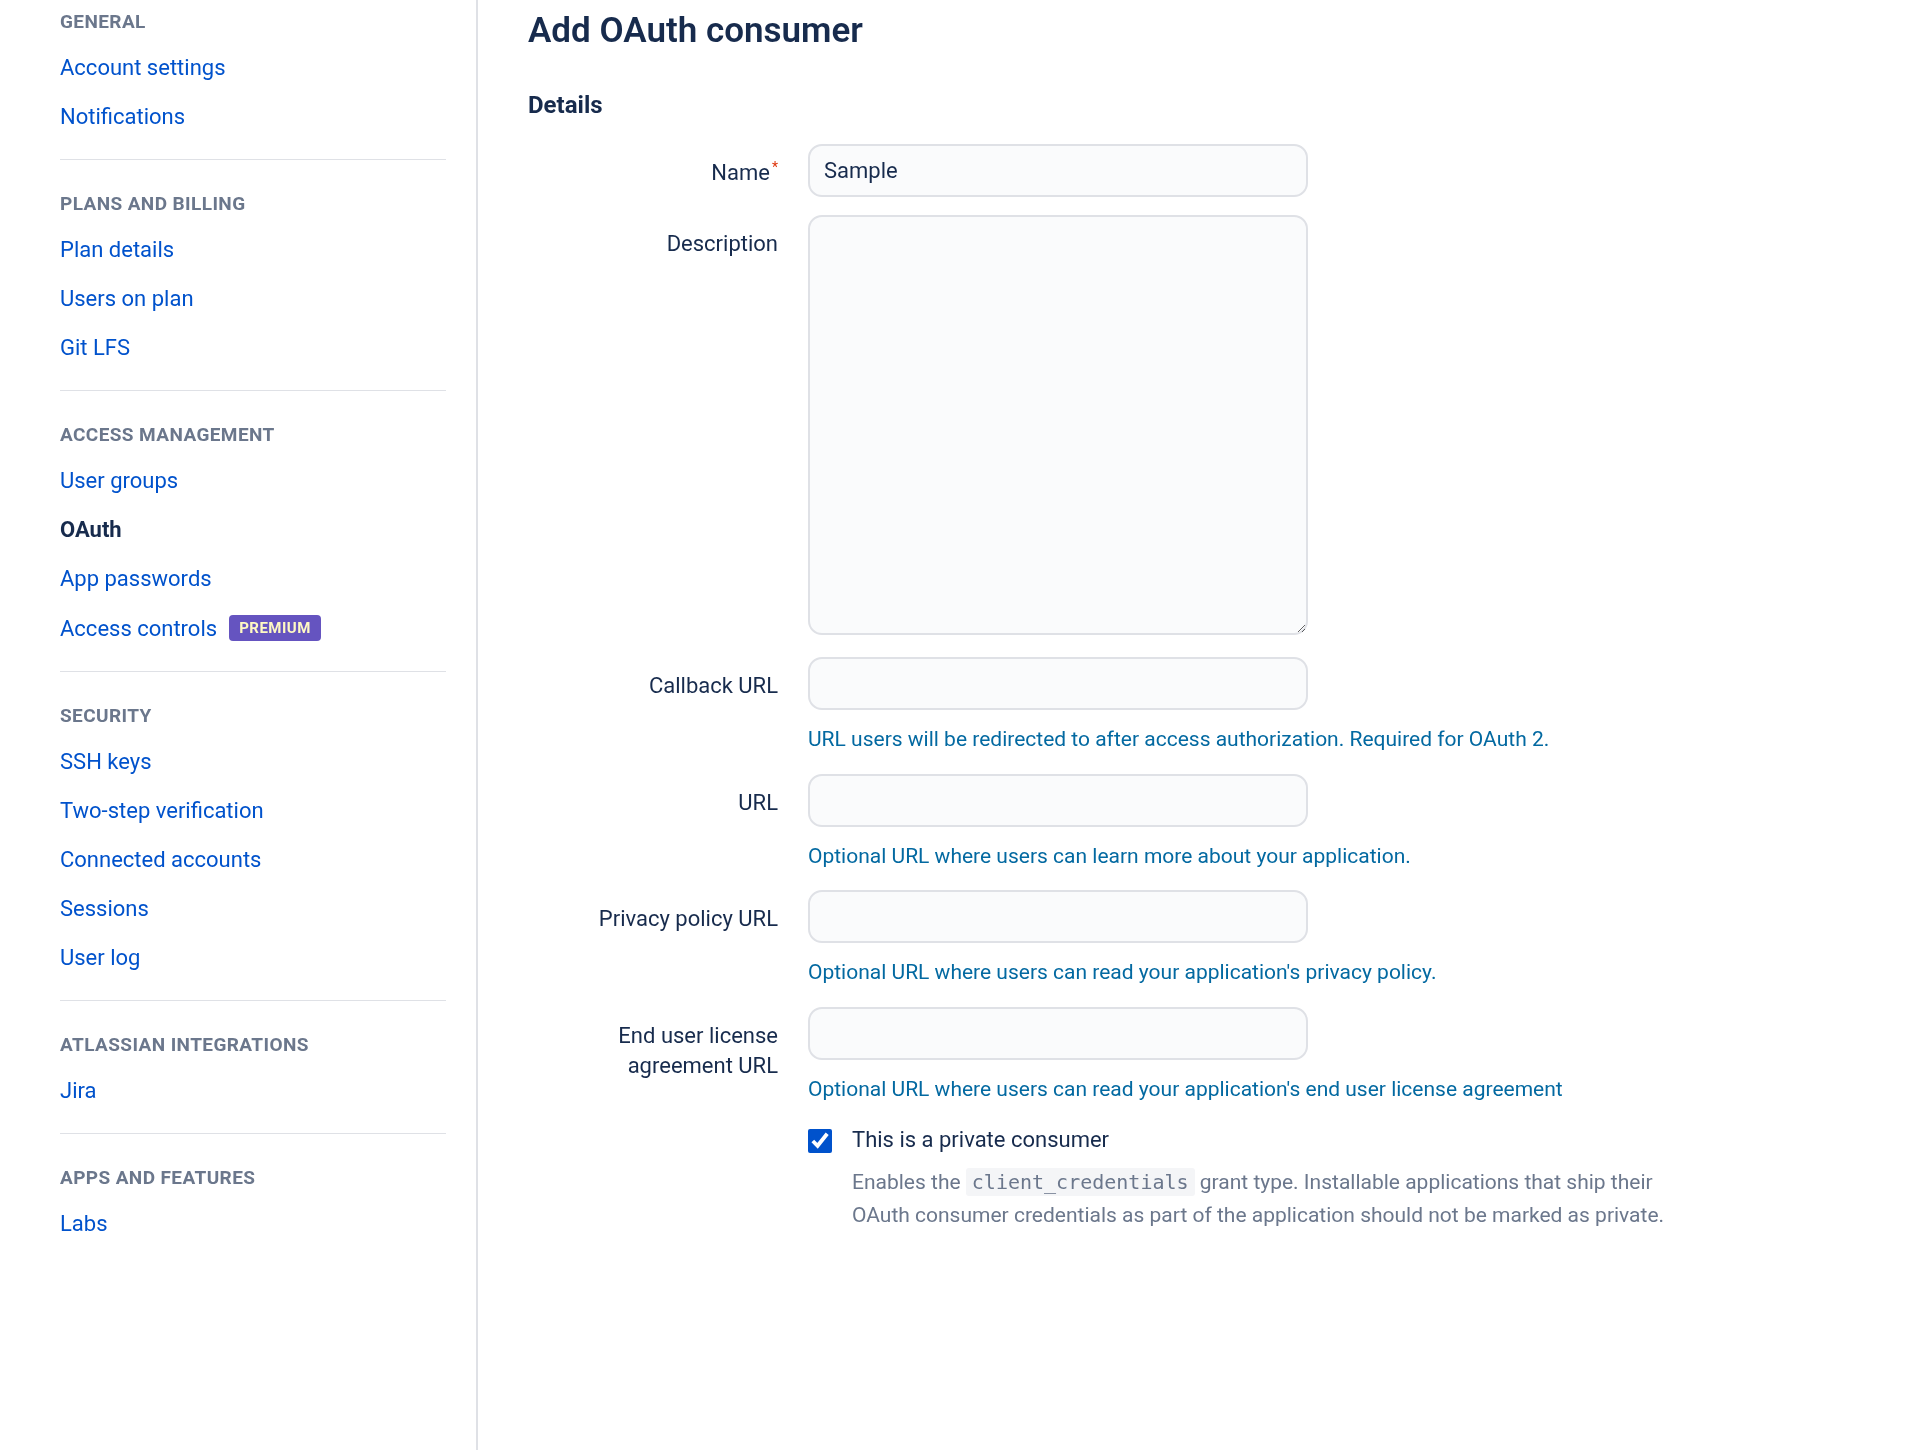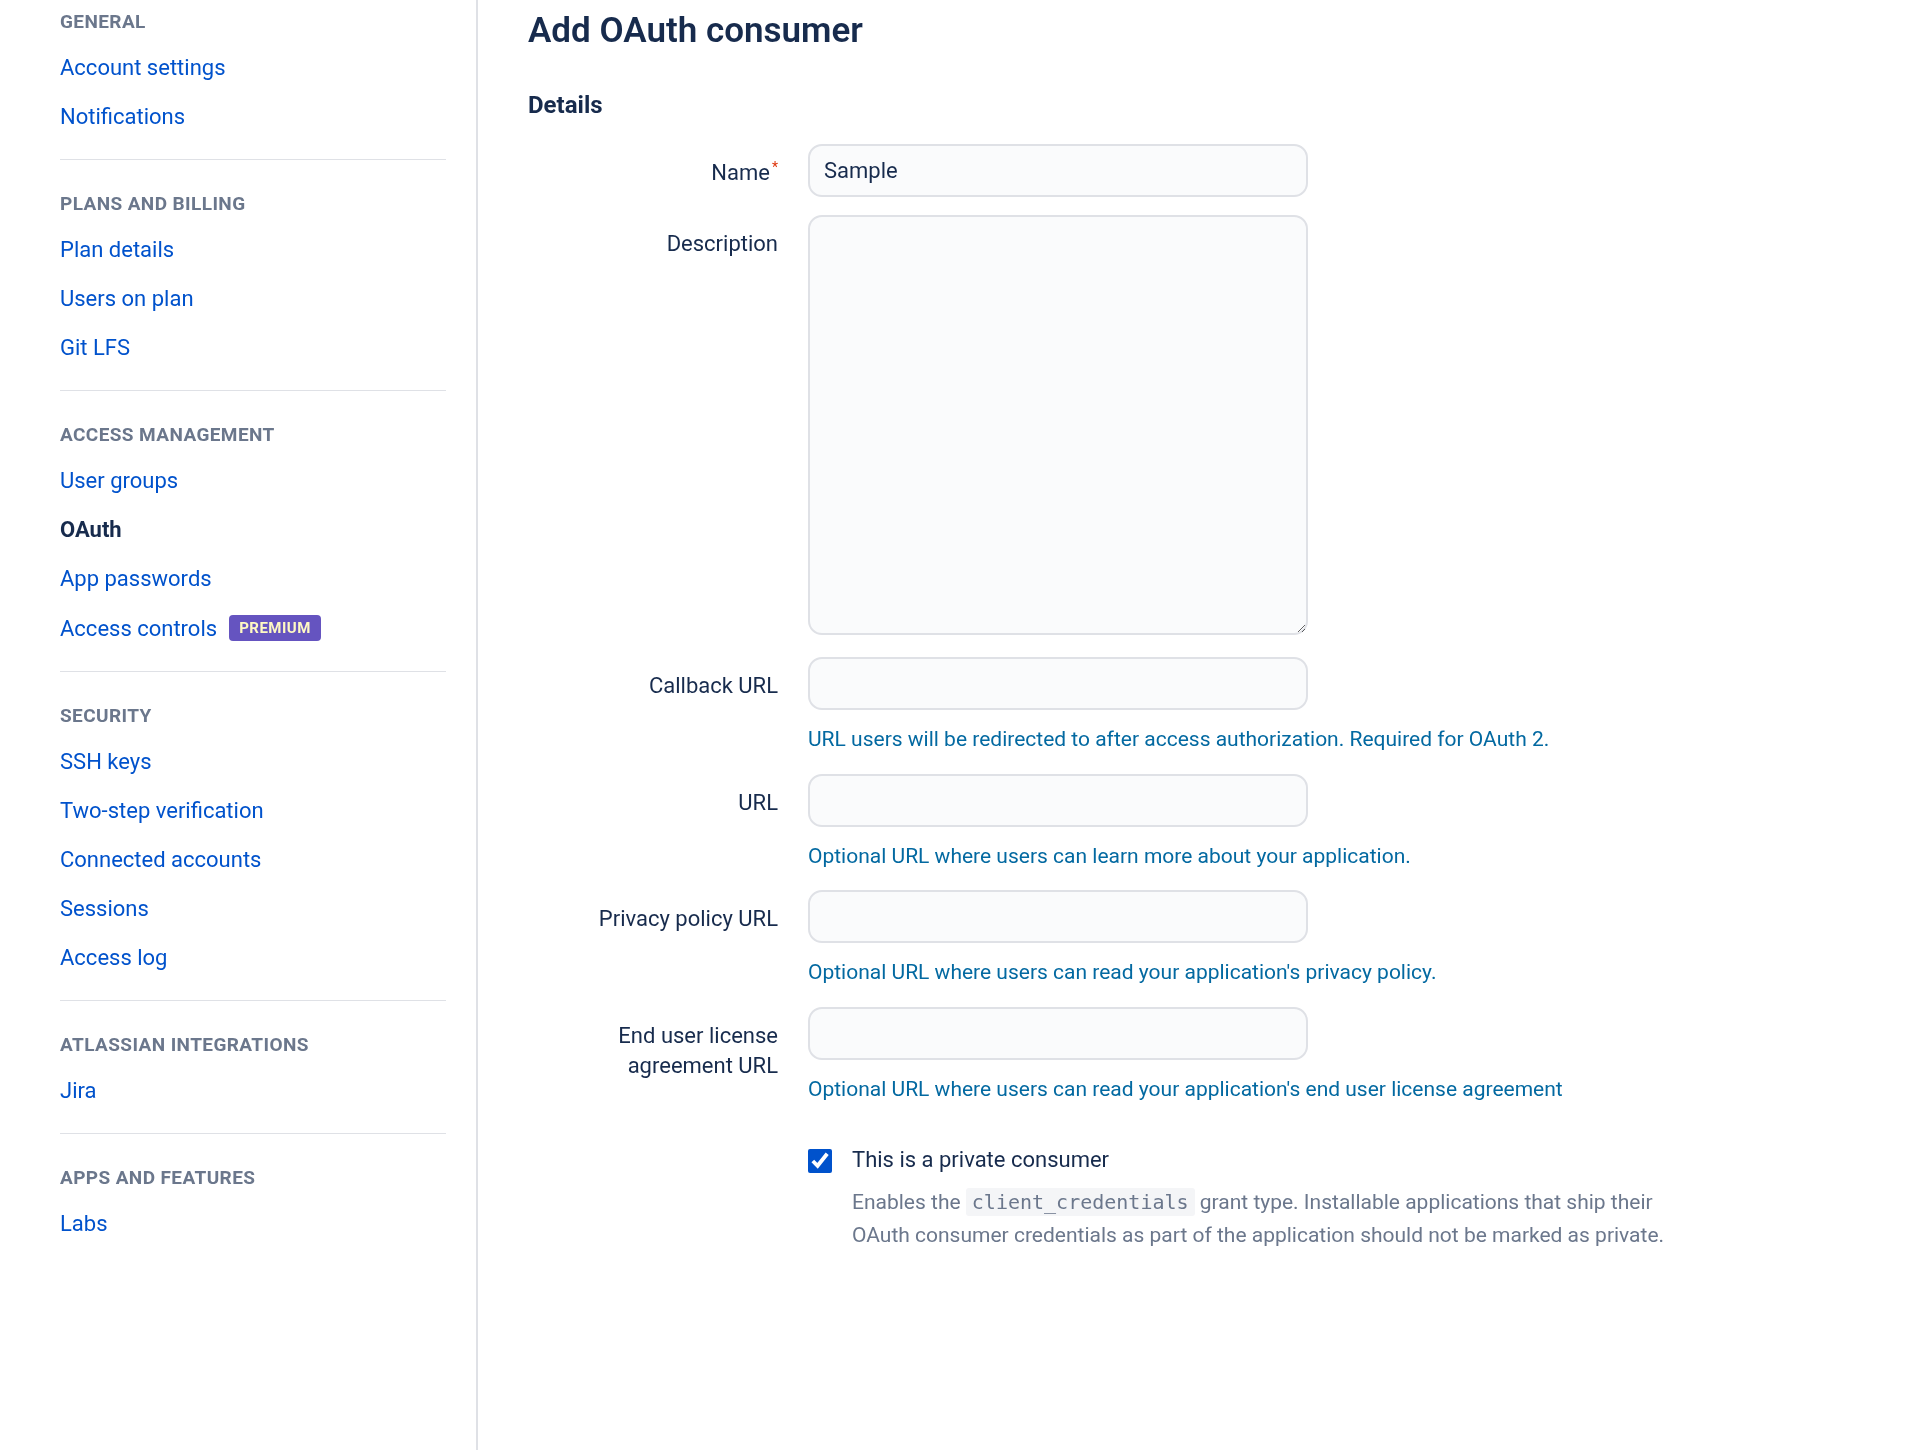--- a/index.html
+++ b/index.html
@@ -119,21 +119,21 @@
   .help-text {
     font-size: 21px;
     color: #0369a1;
     margin-top: 14px;
     line-height: 1.5;
     max-width: 920px;
   }
   .checkbox-row {
     display: flex;
     align-items: flex-start;
-    margin-top: 24px;
+    margin-top: 4px;
   }
   .checkbox-row input[type="checkbox"] {
     width: 24px;
     height: 24px;
     accent-color: #0052CC;
     margin-top: 2px;
     cursor: pointer;
   }
   .checkbox-label-group {
     margin-left: 20px;
@@ -208,21 +208,21 @@
     <div class="sidebar-item">
         <span>Two-step verification</span>
       </div>
     <div class="sidebar-item">
         <span>Connected accounts</span>
       </div>
     <div class="sidebar-item">
         <span>Sessions</span>
       </div>
     <div class="sidebar-item">
-        <span>Access log</span>
+        <span>User log</span>
       </div>
     <hr>
 
     <div class="sidebar-section-header">ATLASSIAN INTEGRATIONS</div>
     <div class="sidebar-item">
         <span>Jira</span>
       </div>
     <hr>
 
     <div class="sidebar-section-header">APPS AND FEATURES</div>

